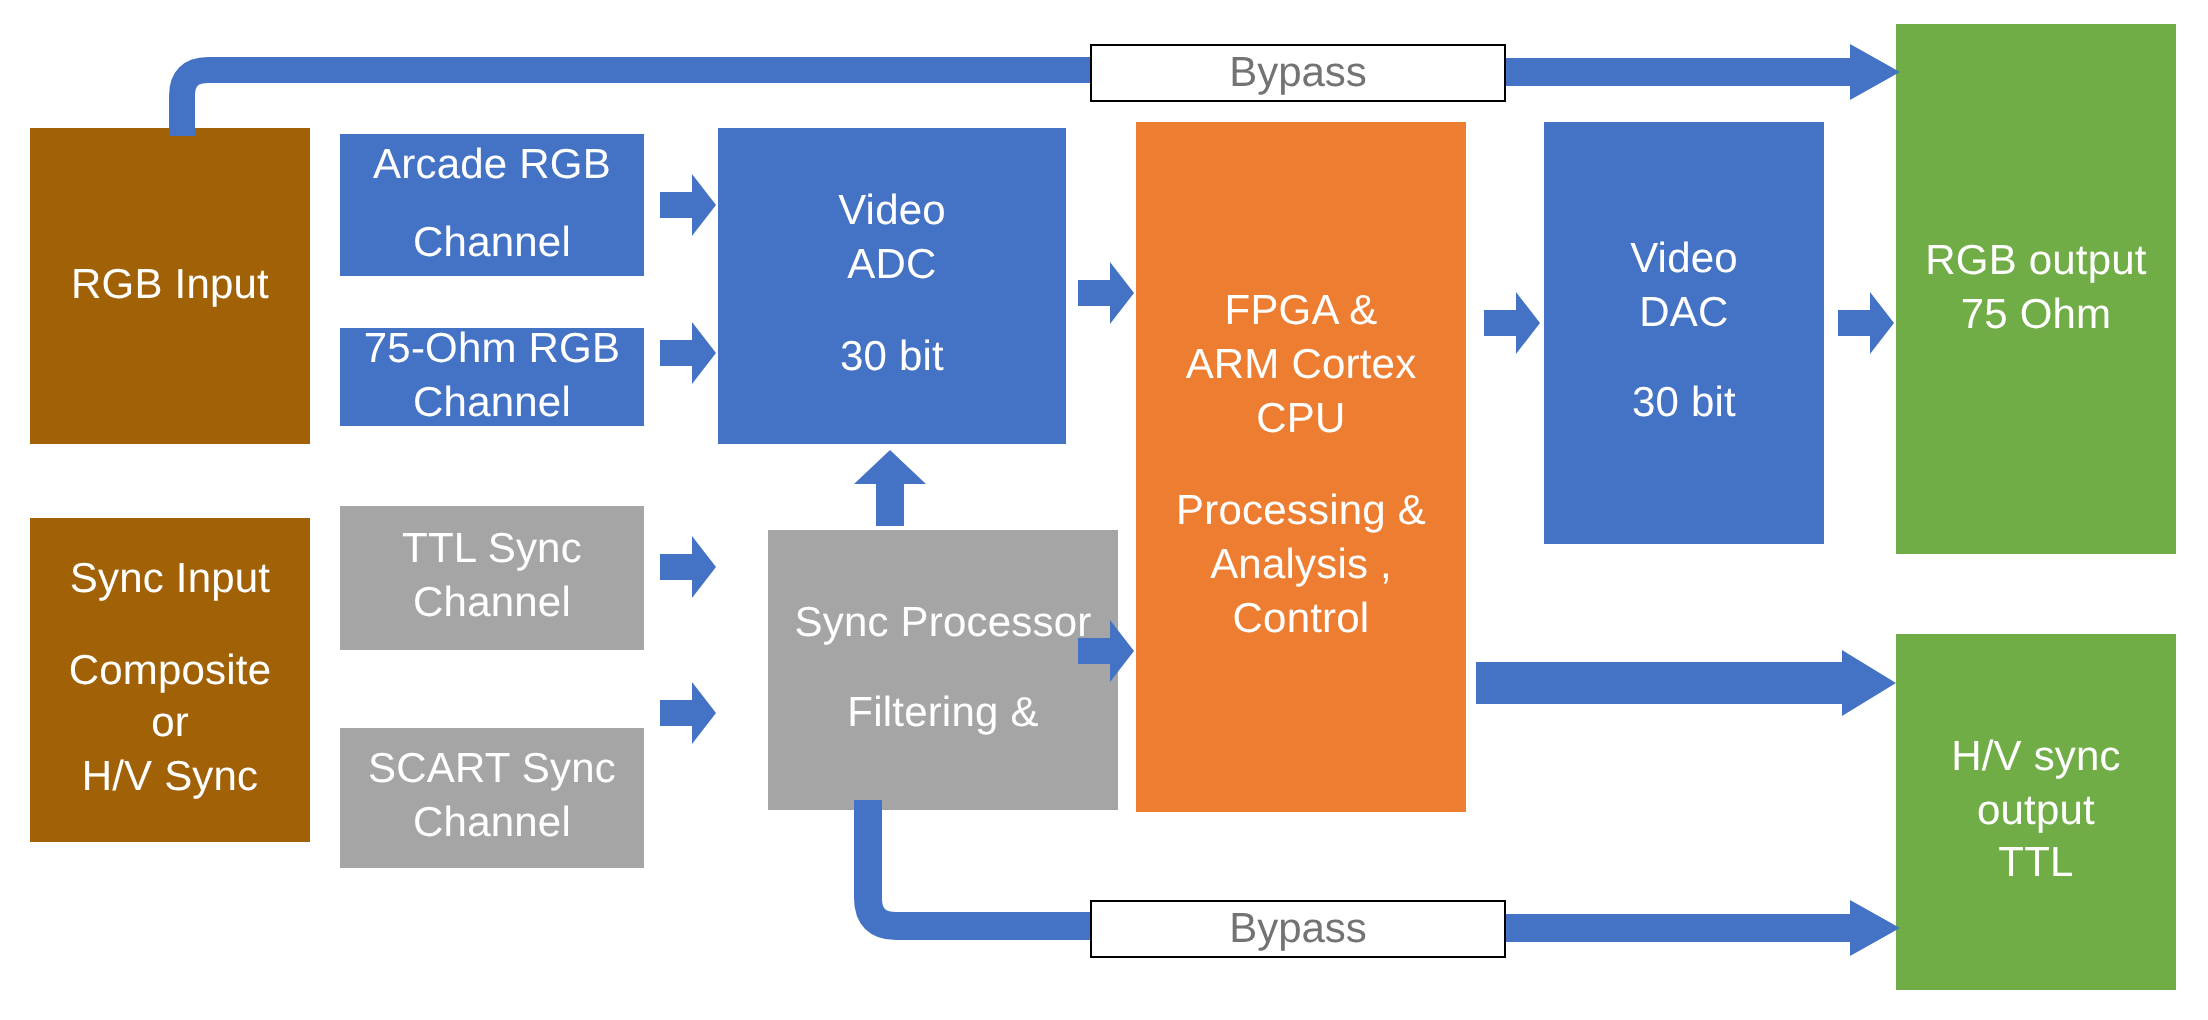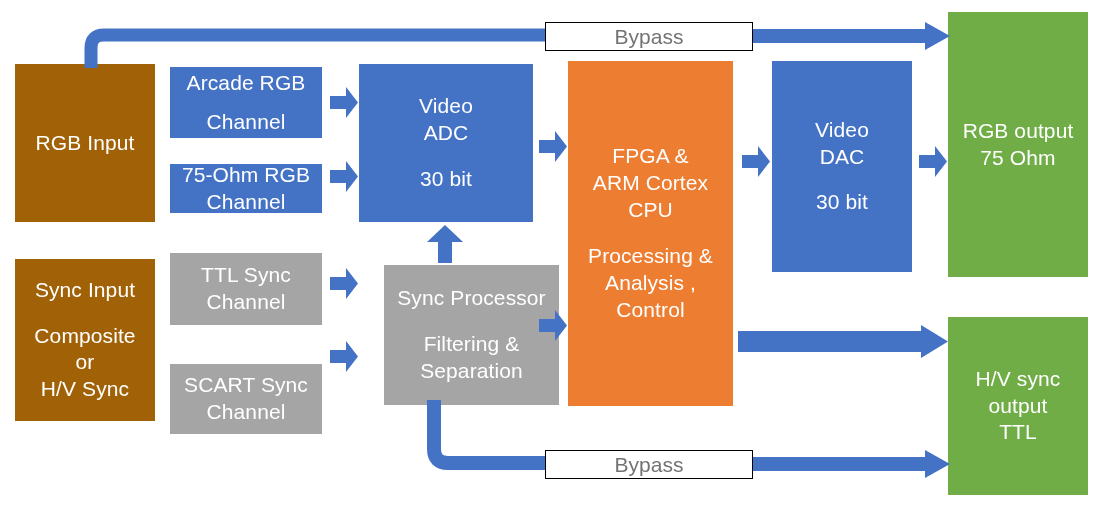--- a/index.html
+++ b/index.html
@@ -149,21 +149,20 @@
     <span>Video</span>
     <span>ADC</span>
     <span class="gap"></span>
     <span>30 bit</span>
   </div>
 
   <div class="block gray" style="left:372px; top:265px; width:175px; height:140px;margin-left:12px;">
     <span>Sync Processor</span>
     <span class="gap"></span>
     <span>Filtering &amp;</span>
-    <span>Separation</span>
   </div>
 
   <div class="arrow" style="left:427px; top:225px; width:36px; height:38px;">
     <svg width="36" height="38" viewBox="0 0 36 38">
       <path d="M18,0 L36,17 L25,17 L25,38 L11,38 L11,17 L0,17 Z" fill="#4472C4"></path>
     </svg>
   </div>
 
   <div class="arrow" style="left:539px; top:131px; width:28px; height:31px;">
     <svg width="28" height="31" viewBox="0 0 28 31">

